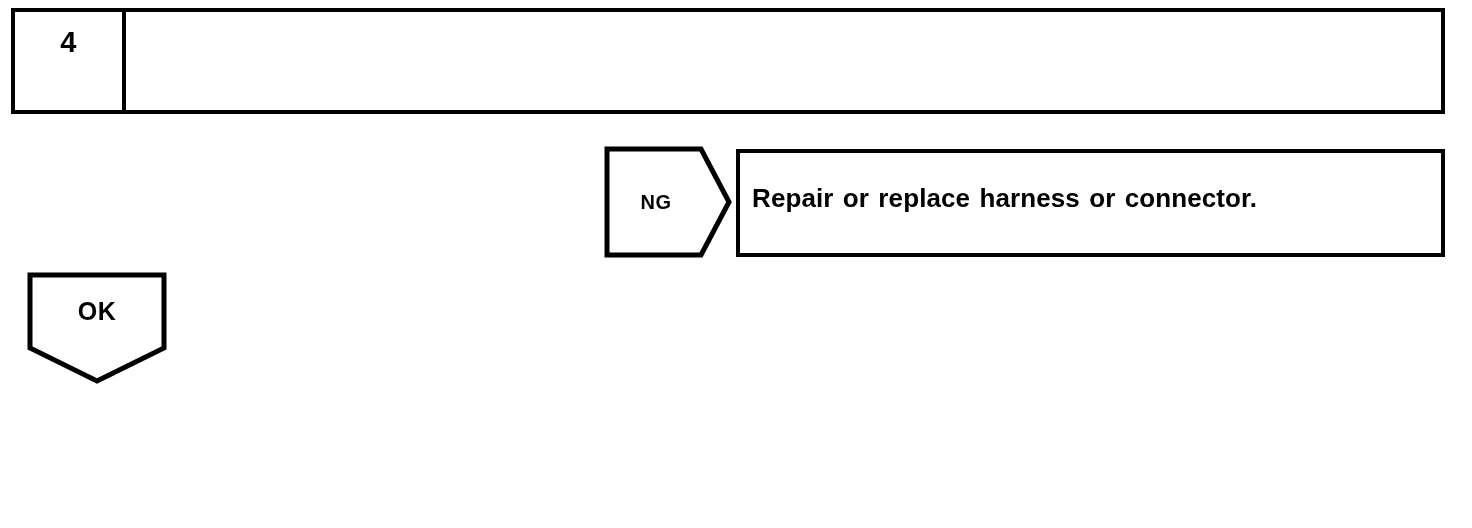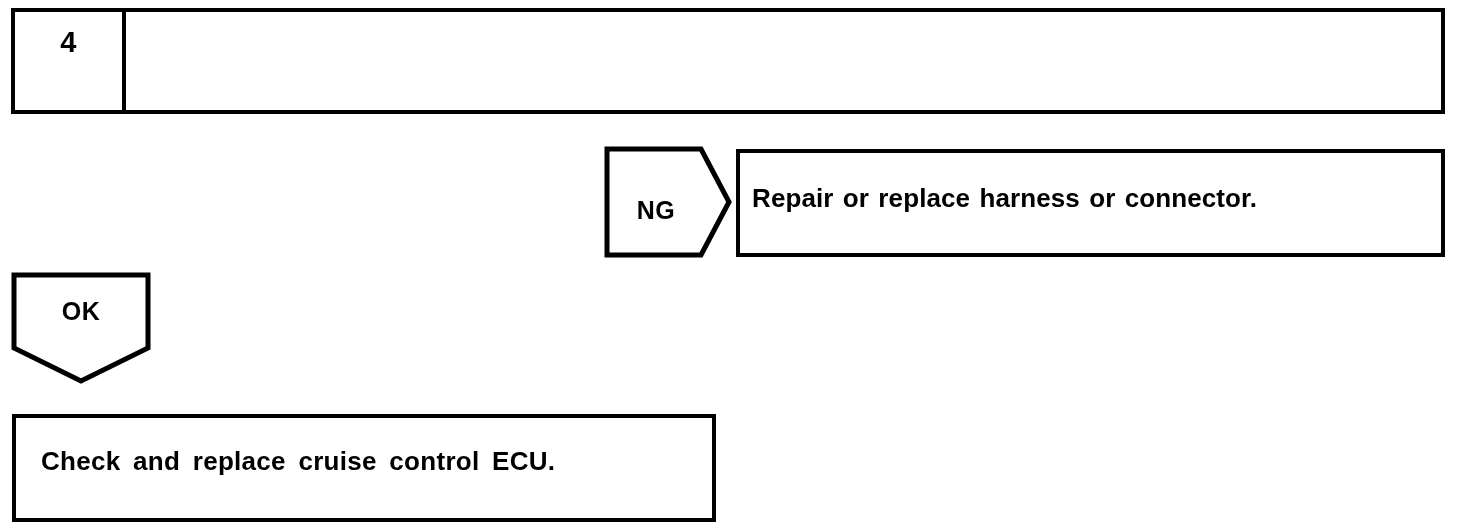--- a/index.html
+++ b/index.html
@@ -81,27 +81,27 @@
     height: 112px;
   }
   #ng-arrow svg {
     display: block;
     width: 128px;
     height: 112px;
   }
   #ng-arrow .ng-label {
     position: absolute;
     left: 0;
-    top: 8px;
+    top: 0;
     width: 104px;
     height: 112px;
     display: flex;
     align-items: center;
     justify-content: center;
-    font-size: 25px;
+    font-size: 20px;
     font-weight: bold;
     letter-spacing: 0.5px;
   }
 
   
   #repair-box {
     left: 736px;
     top: 149px;
     width: 709px;
     height: 108px;
@@ -112,21 +112,21 @@
     top: 30px;
     font-size: 26px;
     font-weight: bold;
     letter-spacing: 0.1px;
     word-spacing: 2px;
   }
 
   
   #ok-arrow {
     position: absolute;
-    left: 11px;
+    left: 27px;
     top: 272px;
     width: 120px;
     height: 112px;
   }
   #ok-arrow svg {
     display: block;
     width: 140px;
     height: 112px;
   }
   #ok-arrow .ok-label {
@@ -182,17 +182,14 @@
     <div id="repair-text">Repair or replace harness or connector.</div>
   </div>
 
   <div id="ok-arrow">
     <svg viewBox="0 0 140 112" xmlns="http://www.w3.org/2000/svg">
       <polygon points="3,3 137,3 137,76 70,109 3,76" fill="#ffffff" stroke="#000000" stroke-width="5" stroke-linejoin="miter"></polygon>
     </svg>
     <div class="ok-label">OK</div>
   </div>
 
-  <div class="box" id="final-box">
-    <div id="final-text">Check and replace cruise control ECU.</div>
-  </div>
 
 </div>
 
 </body></html>

